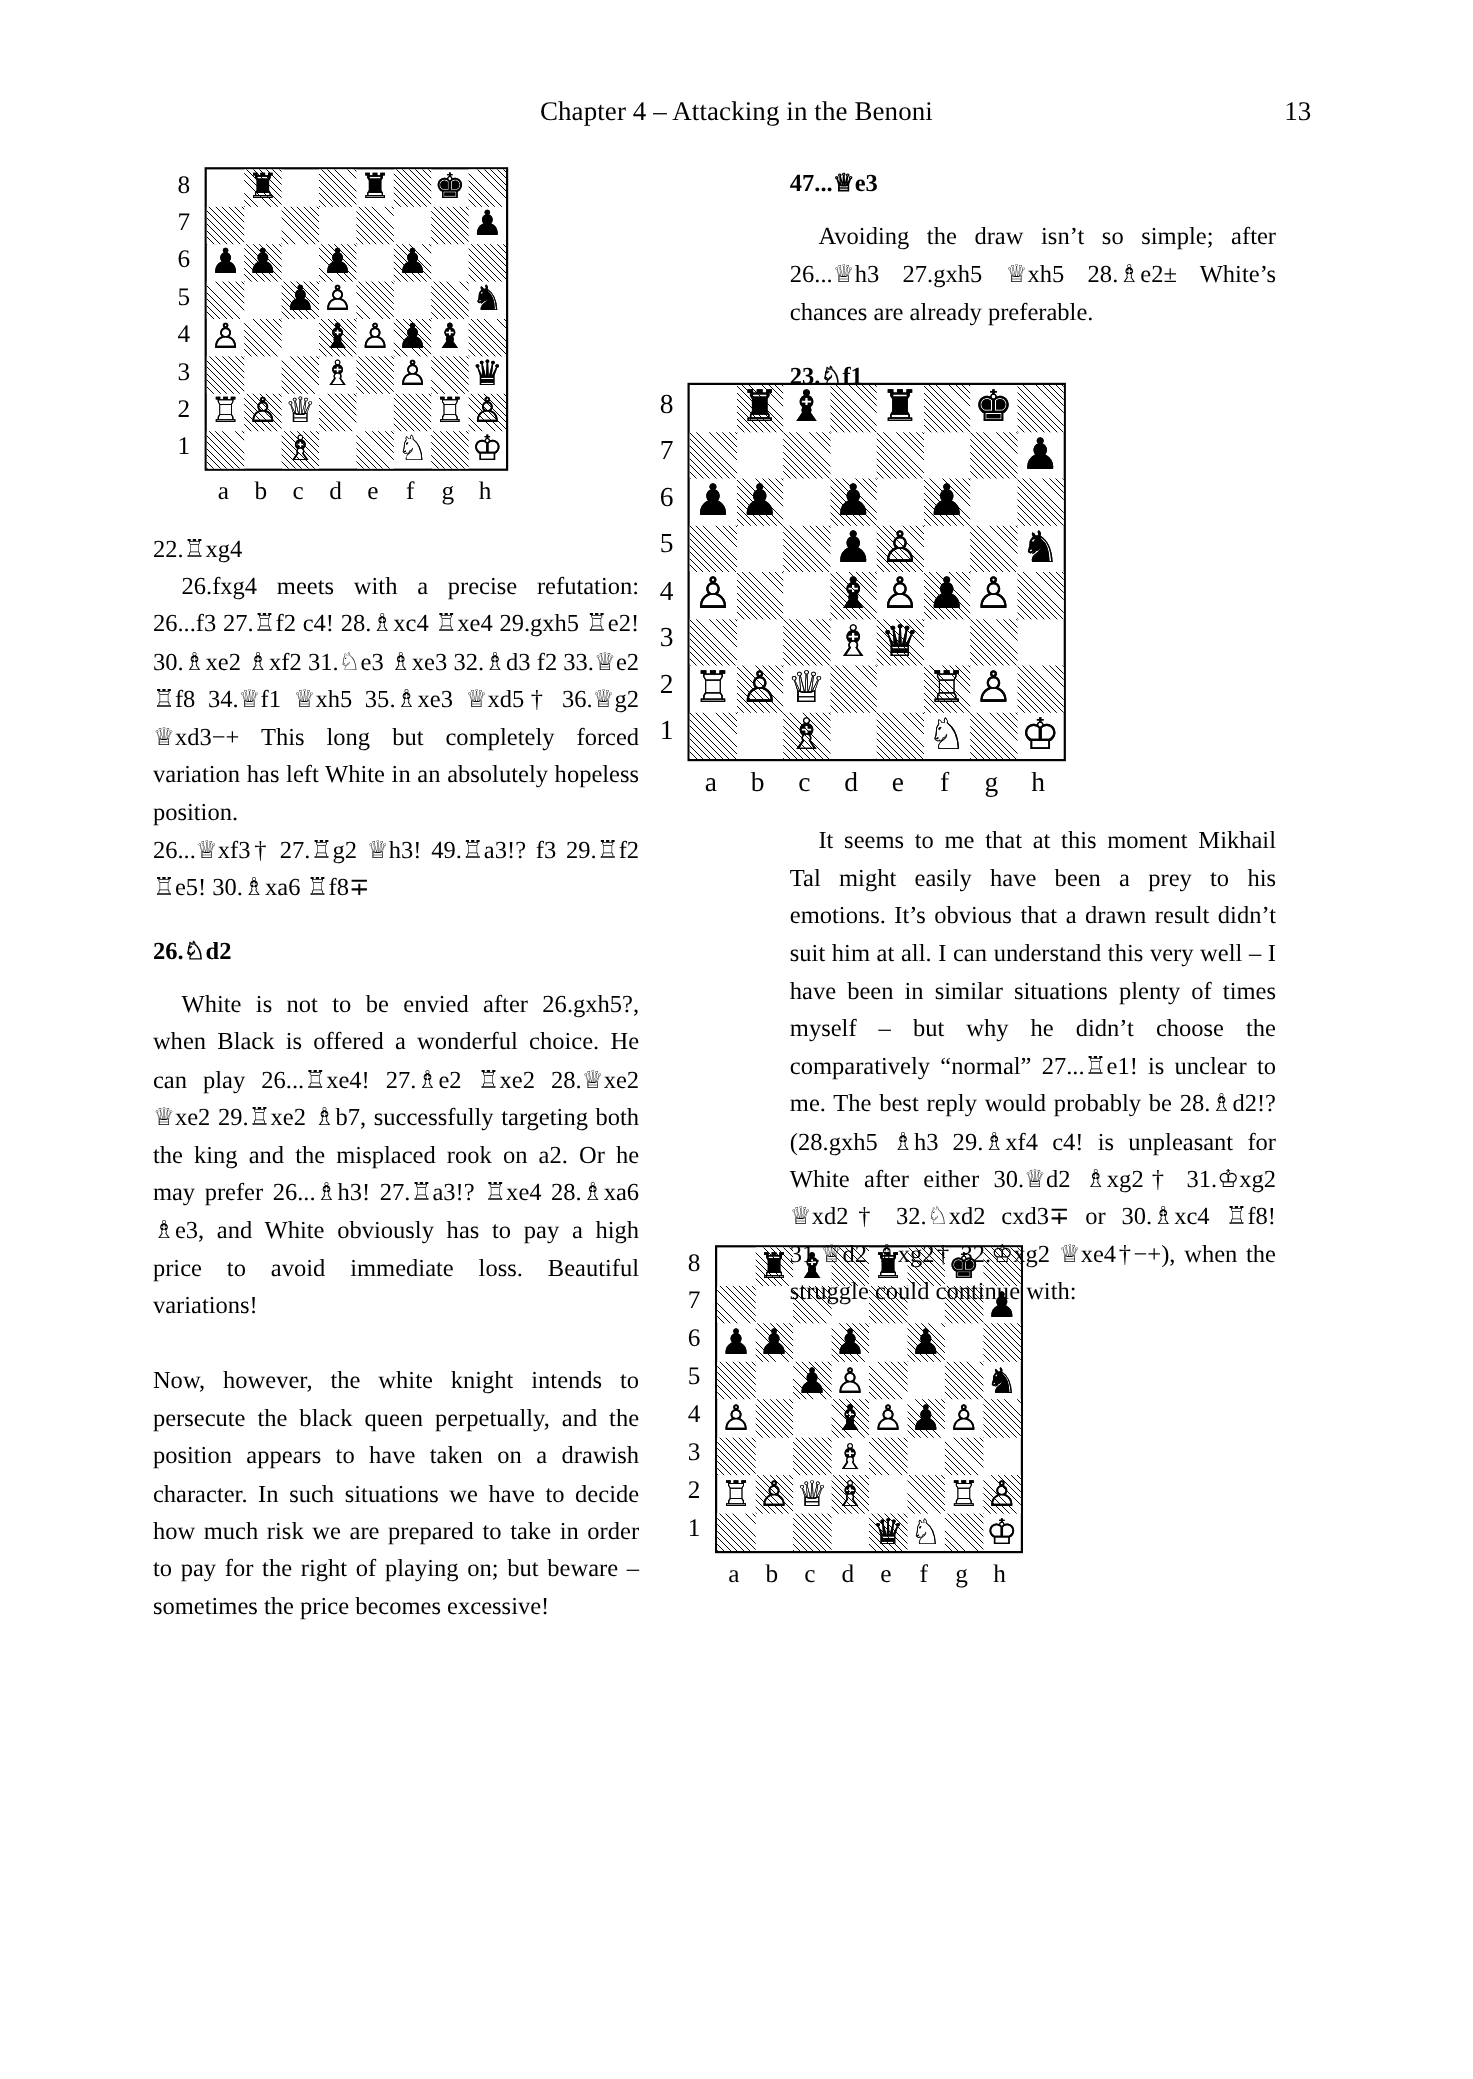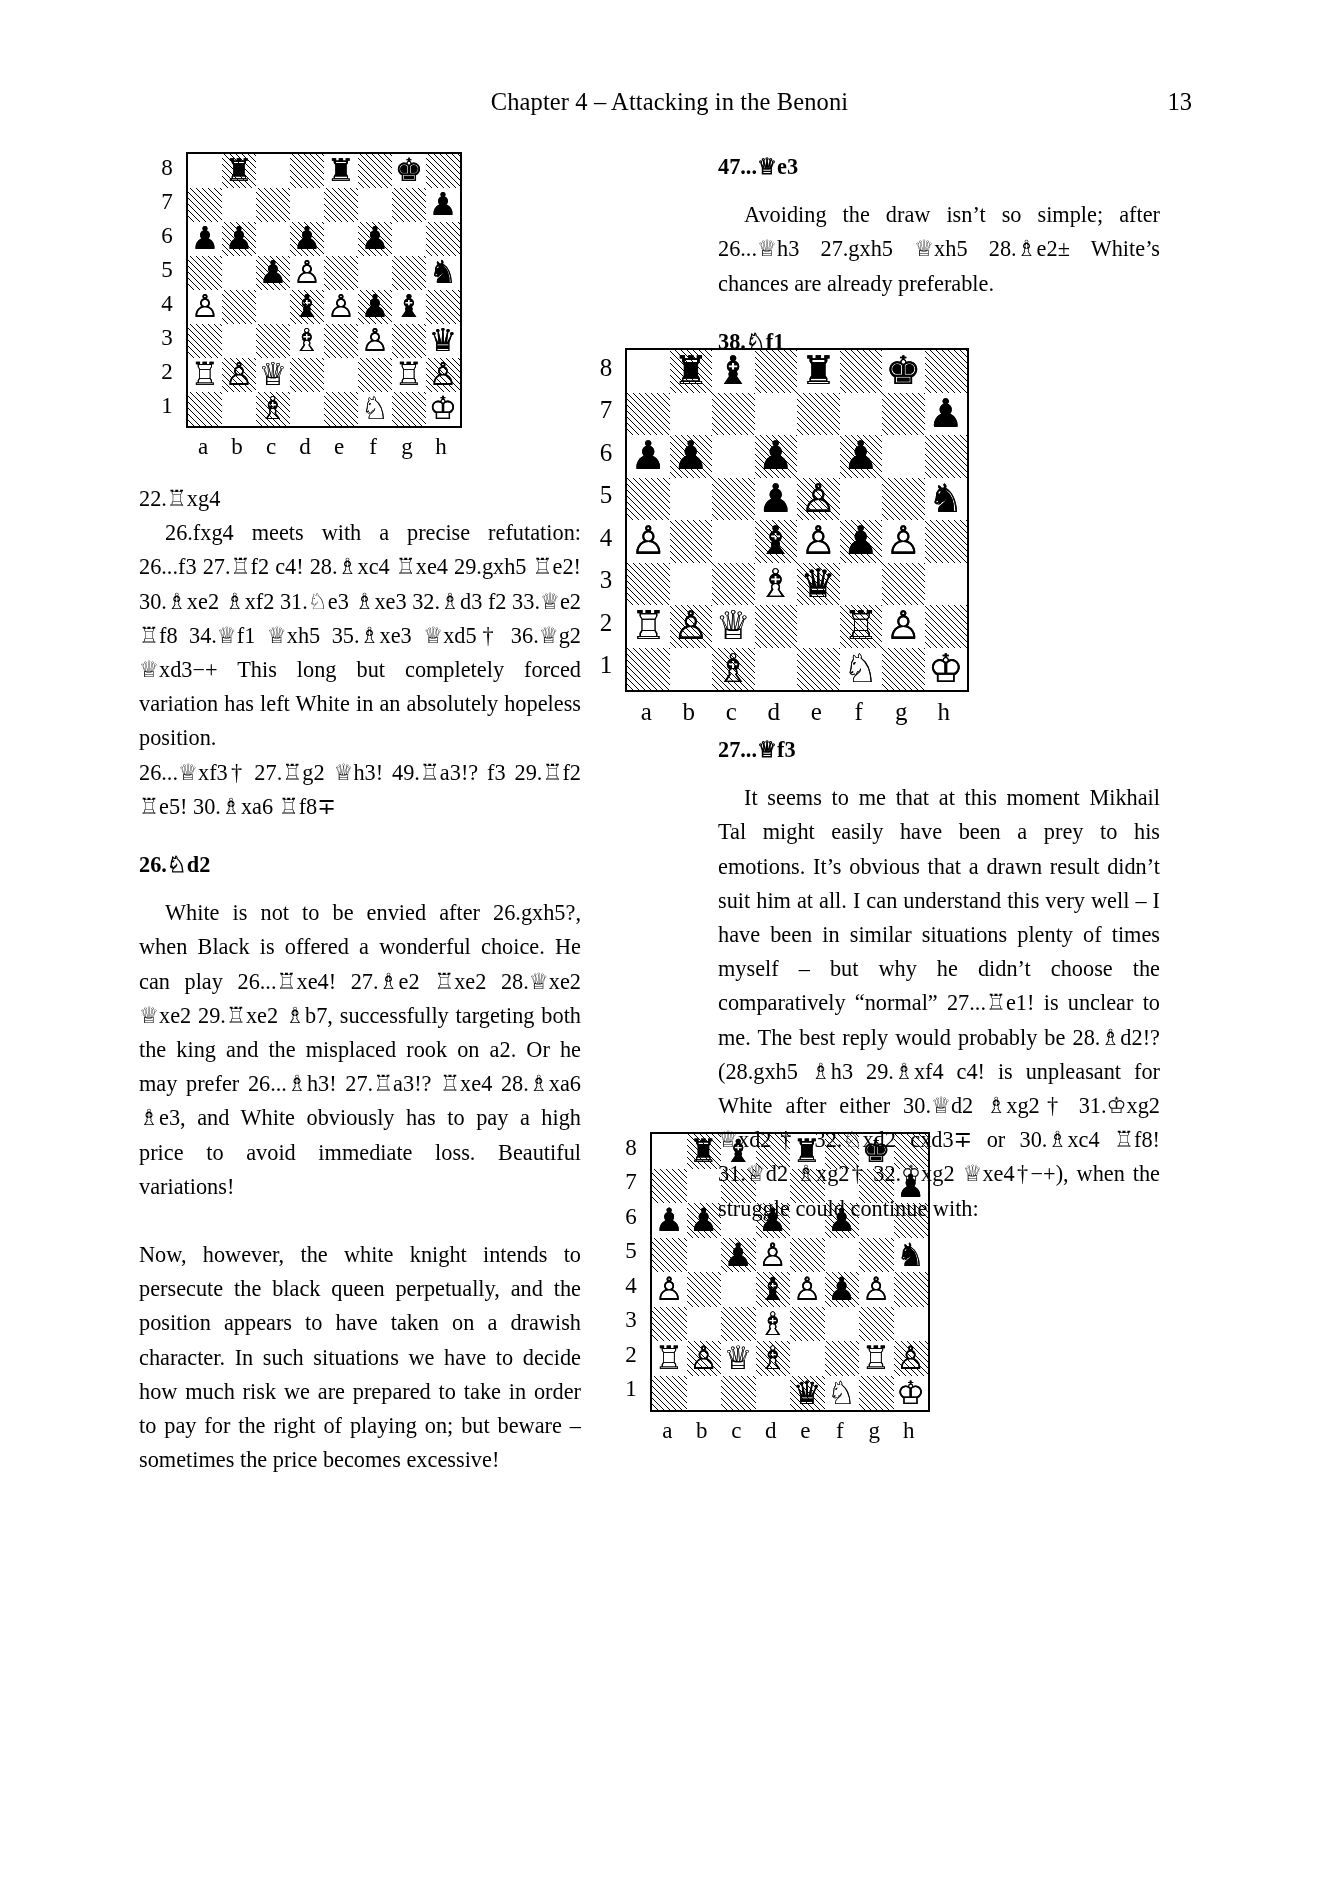--- a/index.html
+++ b/index.html
@@ -433,22 +433,21 @@
       <p class="p-ind">White is not to be envied after 26.gxh5?, when Black is offered a wonderful choice. He can play 26...♖xe4! 27.♗e2 ♖xe2 28.♕xe2 ♕xe2 29.♖xe2 ♗b7, successfully targeting both the king and the misplaced rook on a2. Or he may prefer 26...♗h3! 27.♖a3!? ♖xe4 28.♗xa6 ♗e3, and White obviously has to pay a high price to avoid immediate loss. Beautiful variations!</p>
       <div class="gap-l"></div>
       <p class="p-noind">Now, however, the white knight intends to persecute the black queen perpetually, and the position appears to have taken on a drawish character. In such situations we have to decide how much risk we are prepared to take in order to pay for the right of playing on; but beware – sometimes the price becomes excessive!</p>
     </div>
 
   <div class="col col-right" id="right-col-top" style="top:150px;">
       <p class="p-noind bold move-head">47...♕e3</p>
       <div class="gap-s"></div>
       <p class="p-ind">Avoiding the draw isn’t so simple; after 26...♕h3 27.gxh5 ♕xh5 28.♗e2± White’s chances are already preferable.</p>
       <div class="gap-m"></div>
-      <p class="p-noind bold move-head">38.♘f1</p>
+      <p class="p-noind bold move-head">23.♘f1</p>
     </div>
 
   <div class="col col-right" id="right-col-bottom" style="top:733px;">
-      <p class="p-noind bold move-head">27...♕f3</p>
       <div class="gap-s"></div>
       <p class="p-ind">It seems to me that at this moment Mikhail Tal might easily have been a prey to his emotions. It’s obvious that a drawn result didn’t suit him at all. I can understand this very well – I have been in similar situations plenty of times myself – but why he didn’t choose the comparatively “normal” 27...♖e1! is unclear to me. The best reply would probably be 28.♗d2!? (28.gxh5 ♗h3 29.♗xf4 c4! is unpleasant for White after either 30.♕d2 ♗xg2† 31.♔xg2 ♕xd2† 32.♘xd2 cxd3∓ or 30.♗xc4 ♖f8! 31.♕d2 ♗xg2† 32.♔xg2 ♕xe4†−+), when the struggle could continue with:</p>
     </div>
 
 </div>
 
 </body></html>

